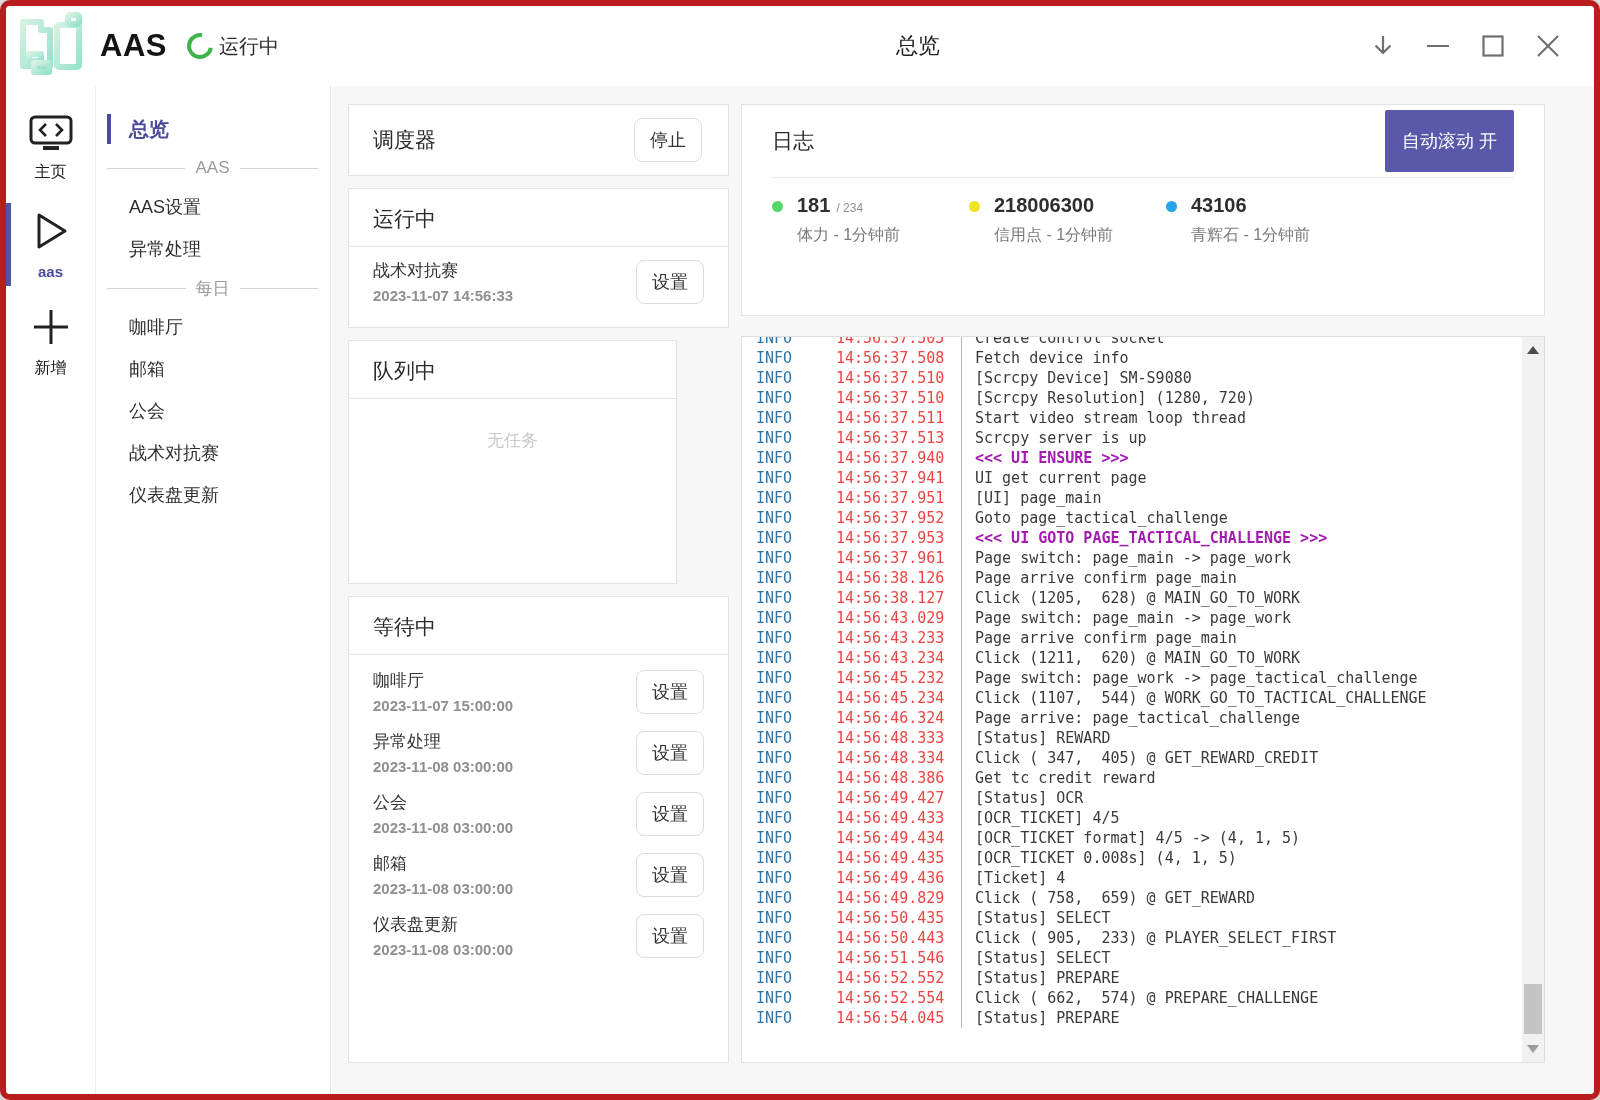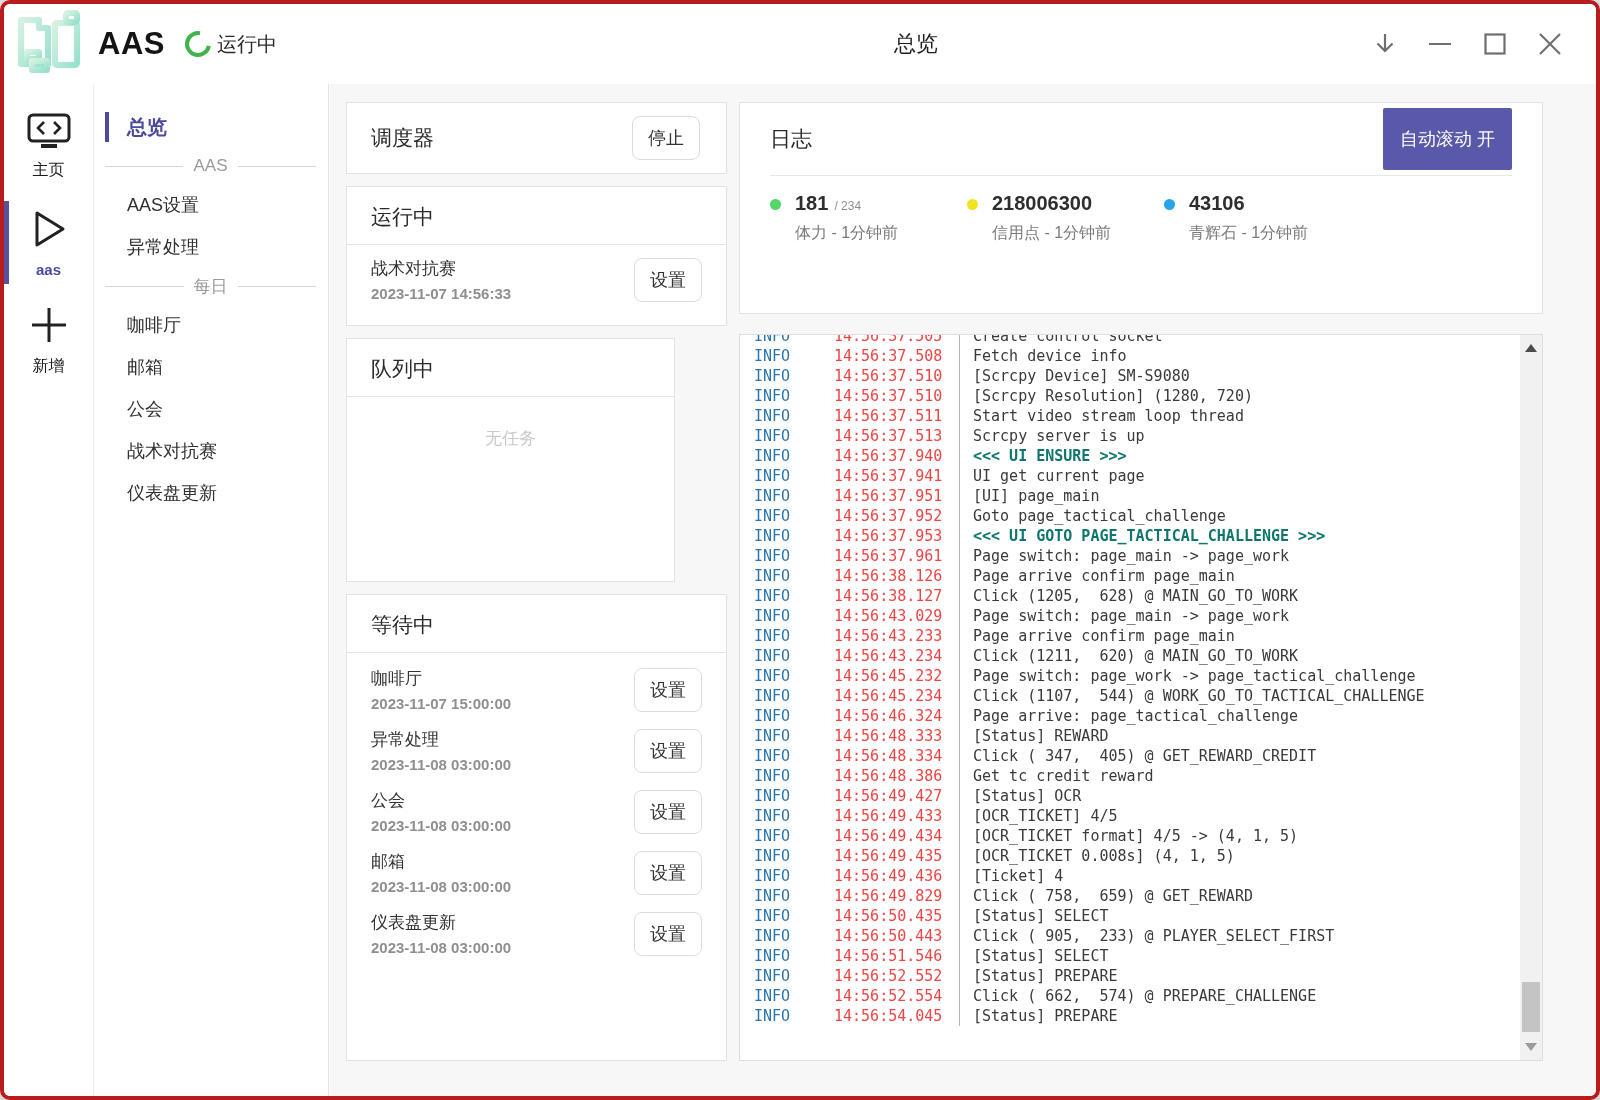--- a/index.html
+++ b/index.html
@@ -1,19 +1,19 @@
 <!DOCTYPE html>
 <html><head>
 <meta charset="utf-8">
 <style>
   * { box-sizing: border-box; margin: 0; padding: 0; }
   html,body { width:1600px; height:1100px; background:#e4e4e4; font-family:"Liberation Sans","DejaVu Sans",sans-serif; }
 
   .window { position:absolute; inset:0; background:#fff; border-radius:10px;
-            border:4px solid #b91c1c; overflow:hidden; box-shadow:0 4px 18px rgba(0,0,0,.15); }
+            border:6px solid #b91c1c; overflow:hidden; box-shadow:0 4px 18px rgba(0,0,0,.15); }
 
   
   .titlebar { position:relative; height:80px; display:flex; align-items:center; background:#fff; }
   .logo { margin-left:8px; }
   .app-name { margin-left:12px; font-size:31px; font-weight:800; color:#141414; letter-spacing:.5px; }
   .spinner { width:26px; height:26px; margin-left:20px; border:4px solid #3db54b; border-right-color:transparent;
              border-radius:50%; transform:rotate(-35deg); }
   .run-status { margin-left:6px; font-size:20px; color:#2b2b2b; }
   .page-title { position:absolute; left:852px; width:120px; text-align:center; font-size:22px; color:#1f1f1f; }
   .win-controls { position:absolute; right:30px; top:0; height:100%; display:flex; align-items:center; gap:23px; }
@@ -82,21 +82,21 @@
   .stat-suffix { font-size:12px; color:#8f8f8f; margin-left:6px; }
   .stat-label { font-size:16px; color:#7b7b7b; margin-top:8px; }
 
   
   .log-lines { position:absolute; left:14px; top:-9px; right:36px;
                font-family:"DejaVu Sans Mono","Liberation Mono",monospace; font-size:15px; }
   .log-line { display:flex; height:20px; line-height:20px; }
   .log-level { width:80px; color:#2c75ac; flex:none; }
   .log-time  { width:125px; color:#ef4444; flex:none; }
   .log-msg   { border-left:1px solid #b5b5b5; padding-left:13px; color:#3a3a3a; white-space:pre; }
-  .log-line.bold .log-msg { font-weight:bold; color:#0f766e;text-align:right; }
+  .log-line.bold .log-msg { font-weight:bold; color:#a21caf;text-align:right; }
 
   
   .log-scroll { position:absolute; top:0; right:0; bottom:0; width:22px; background:#f1f1f1; }
   .scroll-up, .scroll-down { position:absolute; left:5px; width:0; height:0; cursor:pointer;
                              border-left:6px solid transparent; border-right:6px solid transparent; }
   .scroll-up   { top:9px;    border-bottom:8px solid #4c4c4c; }
   .scroll-down { bottom:9px; border-top:8px solid #9c9c9c; }
   .scroll-thumb { position:absolute; left:2px; right:2px; bottom:28px; height:50px; background:#c4c4c4; cursor:pointer; }
 </style>
 </head>

